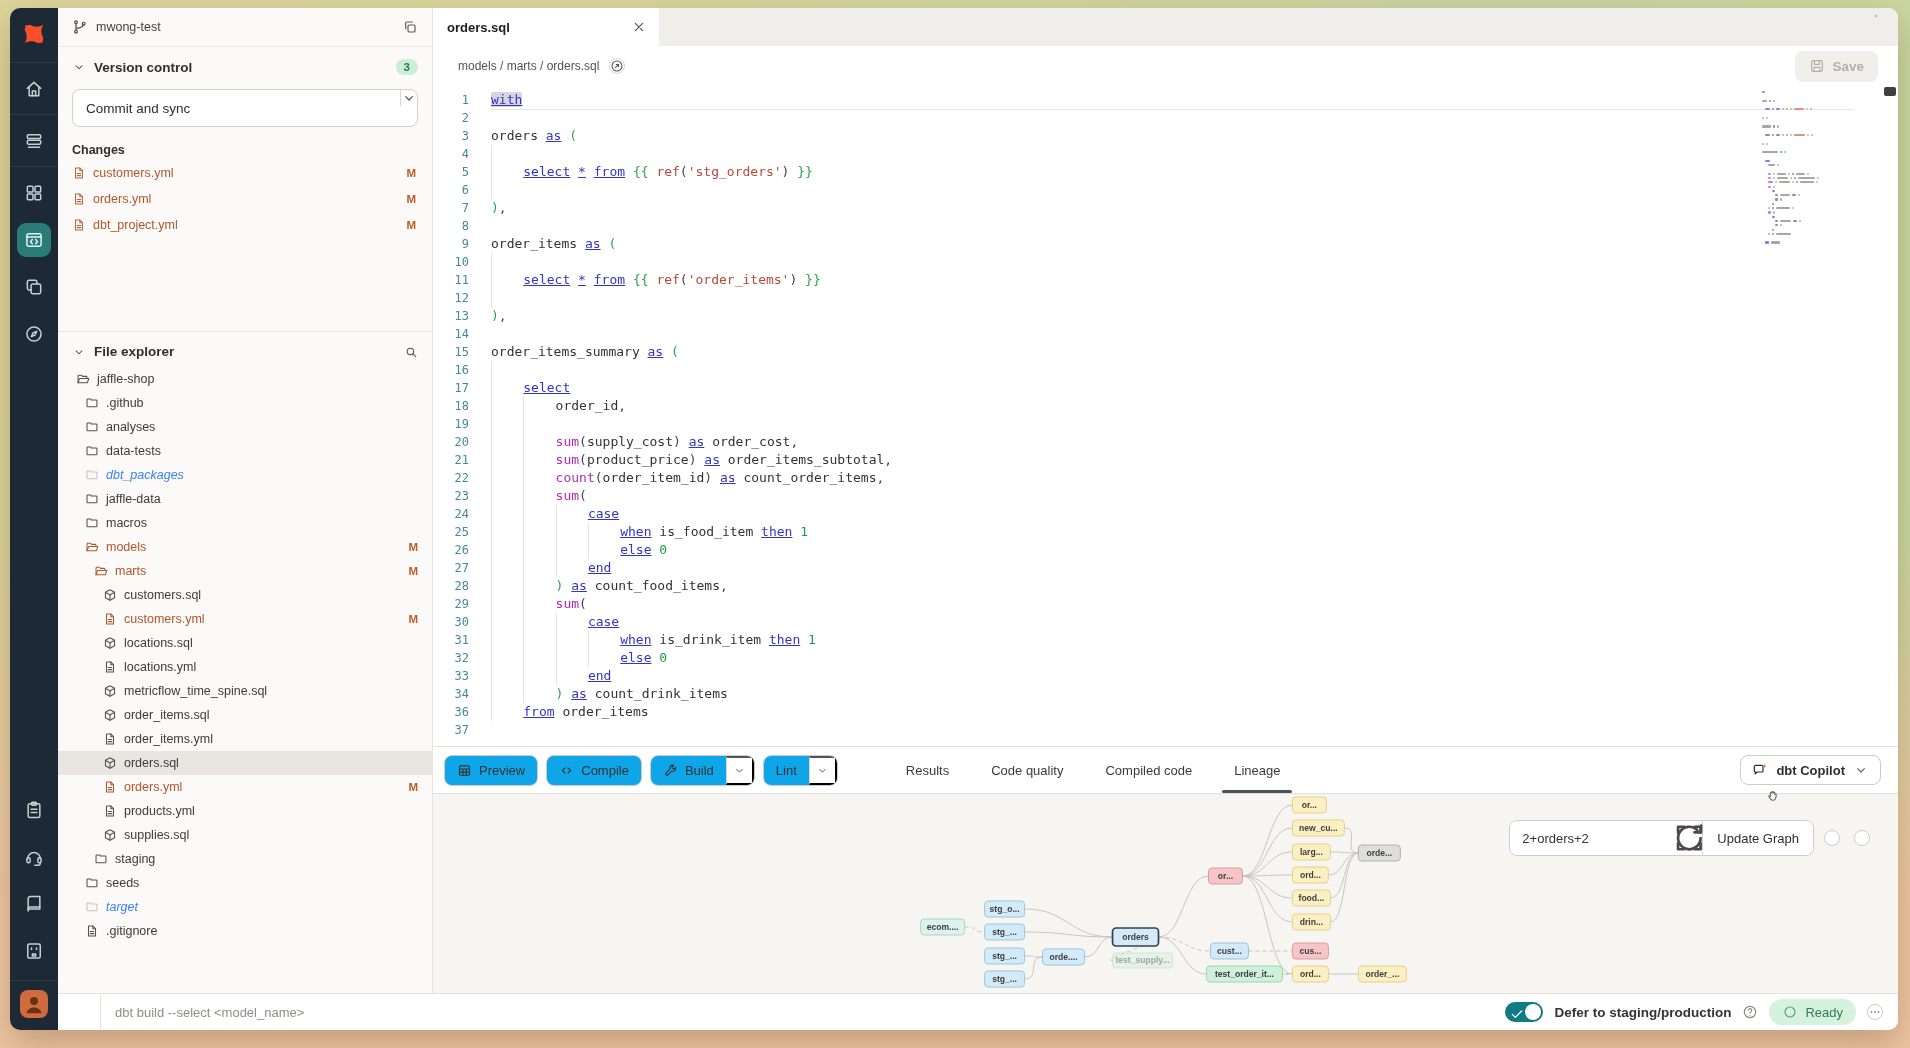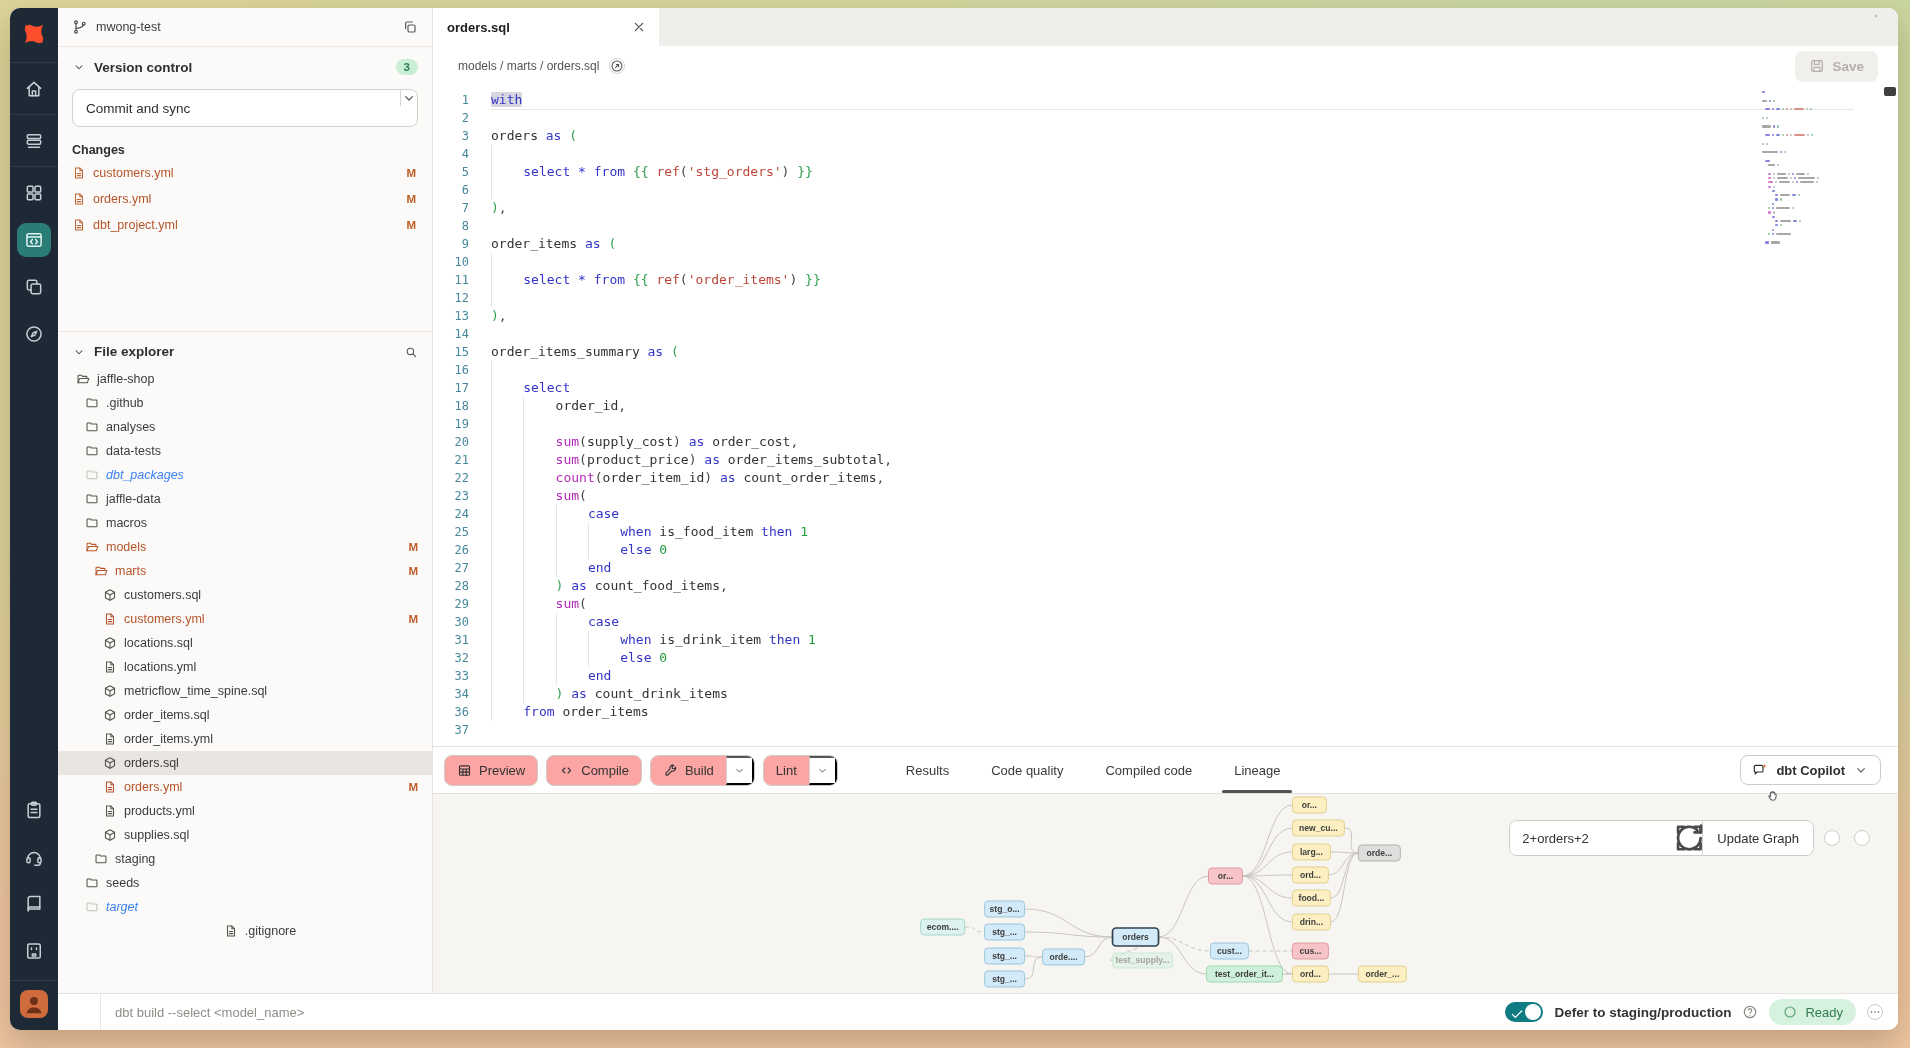--- a/index.html
+++ b/index.html
@@ -72,41 +72,41 @@
   .save-btn{margin-left:auto;height:31px;display:flex;align-items:center;gap:7px;background:#f1efec;border:none;border-radius:8px;color:#b3b0ab;font-size:13.5px;font-weight:600;padding:0 14px;cursor:default;font-family:inherit;}
   .save-btn svg{width:15px;height:15px;}
   
   .editor{flex:1;min-height:0;position:relative;overflow:hidden;font-family:"DejaVu Sans Mono",monospace;font-size:13px;}
   .code-lines{padding-top:5px;}
   .cl{height:18px;line-height:18px;white-space:pre;display:flex;}
   .ln{width:36px;flex:none;text-align:right;color:#45889b;margin-right:22px;font-size:12px;}
   .lc{white-space:pre;}
   .ig{display:inline-block;width:4ch;height:18px;border-left:1px solid #e6e4e0;vertical-align:top;}
   .tk{white-space:pre;}
-  .tk.k{color:#3434c9;}
+  .tk.k{color:#3434c9;text-decoration:underline;}
   .tk.f{color:#b42ab8;}
   .tk.n{color:#1f9c3d;}
   .tk.s{color:#bc4638;}
   .tk.r{color:#bc4638;}
   .tk.j{color:#2e9e4e;}
   .tk.b{color:#2e9e4e;}
   .tk.i{color:#333;}
   .tk.p{color:#454545;}
   .tk.hl{background:#d5d6e0;border-radius:2px;}
   .hrule{position:absolute;left:58px;right:44px;top:23px;height:1px;background:#e9e7e3;}
   .minimap{position:absolute;top:4px;right:58px;width:78px;}
   .mm-line{height:4.3px;display:flex;align-items:center;}
   .mm-bar{height:2.2px;border-radius:1px;margin-right:2px;}
   .mm-k{background:#8484dd;}.mm-f{background:#cf7ccf;}.mm-i{background:#a9a7a3;}.mm-p{background:#bdbab5;}
   .mm-s{background:#d89287;}.mm-r{background:#d89287;}.mm-j{background:#8cc79b;}.mm-b{background:#8cc79b;}.mm-n{background:#8cc79b;}
   .scrollthumb{position:absolute;top:1px;right:2px;width:12px;height:9px;background:#3f3f3f;border-radius:2px;}
   
   .toolbar{height:46px;flex:none;display:flex;align-items:center;background:#fff;border-top:1px solid #e5e2de;padding-left:11px;}
   .tb-group{display:flex;gap:8px;align-items:center;}
-  .tbtn{height:31px;display:flex;align-items:center;gap:7px;background:#fca5a5;border:1px solid #cfccc7;border-radius:8px;font-size:13px;color:#333;padding:0 12px;cursor:pointer;font-family:inherit;}
+  .tbtn{height:31px;display:flex;align-items:center;gap:7px;background:#0ea5e9;border:1px solid #cfccc7;border-radius:8px;font-size:13px;color:#333;padding:0 12px;cursor:pointer;font-family:inherit;}
   .tbtn .ic svg{width:15px;height:15px;}
   .split{display:flex;border:1px solid #cfccc7;border-radius:8px;overflow:hidden;height:31px;box-sizing:border-box;}
   .split .tbtn{border:none;border-radius:0;height:29px;}
   .split .chev{width:28px;border-left:1px solid #d7d4cf;background:#fff;display:grid;place-items:center;color:#555;cursor:pointer;padding:0;}
   .split .chev svg{width:13px;height:13px;}
   .rtabs{display:flex;gap:30px;margin-left:62px;align-self:stretch;align-items:center;}
   .rtab{position:relative;font-size:13px;color:#3a3a3a;background:none;border:none;cursor:pointer;height:100%;display:flex;align-items:center;font-family:inherit;}
   .rtab.active::after{content:"";position:absolute;left:-6px;right:-6px;bottom:0;height:3px;background:#4d5257;border-radius:2px;}
   .copilot{margin-left:auto;margin-right:17px;height:30px;display:flex;align-items:center;gap:8px;background:#fff;border:1px solid #cfccc7;border-radius:8px;font-size:13px;font-weight:600;color:#2f2f2f;padding:0 11px;cursor:pointer;font-family:inherit;}
   .copilot .ic svg{width:16px;height:16px;}
@@ -550,21 +550,21 @@
                   <span>seeds</span>
                 </div>
                 <div class="trow muted" style="padding-left: 27px;">
                   <span class="ic ">
                     <svg viewBox="0 0 24 24">
                       <path d="M3.5 6.5a1.5 1.5 0 0 1 1.5-1.5h4.2l2 2H19a1.5 1.5 0 0 1 1.5 1.5V17a1.5 1.5 0 0 1-1.5 1.5H5A1.5 1.5 0 0 1 3.5 17z"></path>
                     </svg>
                   </span>
                   <span>target</span>
                 </div>
-                <div class="trow" style="padding-left: 44px; justify-content: center;">
+                <div class="trow" style="padding-left: 27px;">
                   <span class="ic ">
                     <svg viewBox="0 0 24 24">
                       <path d="M6 3.5h7.5L18 8v12.5H6z"></path>
                       <path d="M13.5 3.5V8H18M9 13h6M9 16.5h6"></path>
                     </svg>
                   </span>
                   <span>.gitignore</span>
                 </div>
               </div>
           </section>

